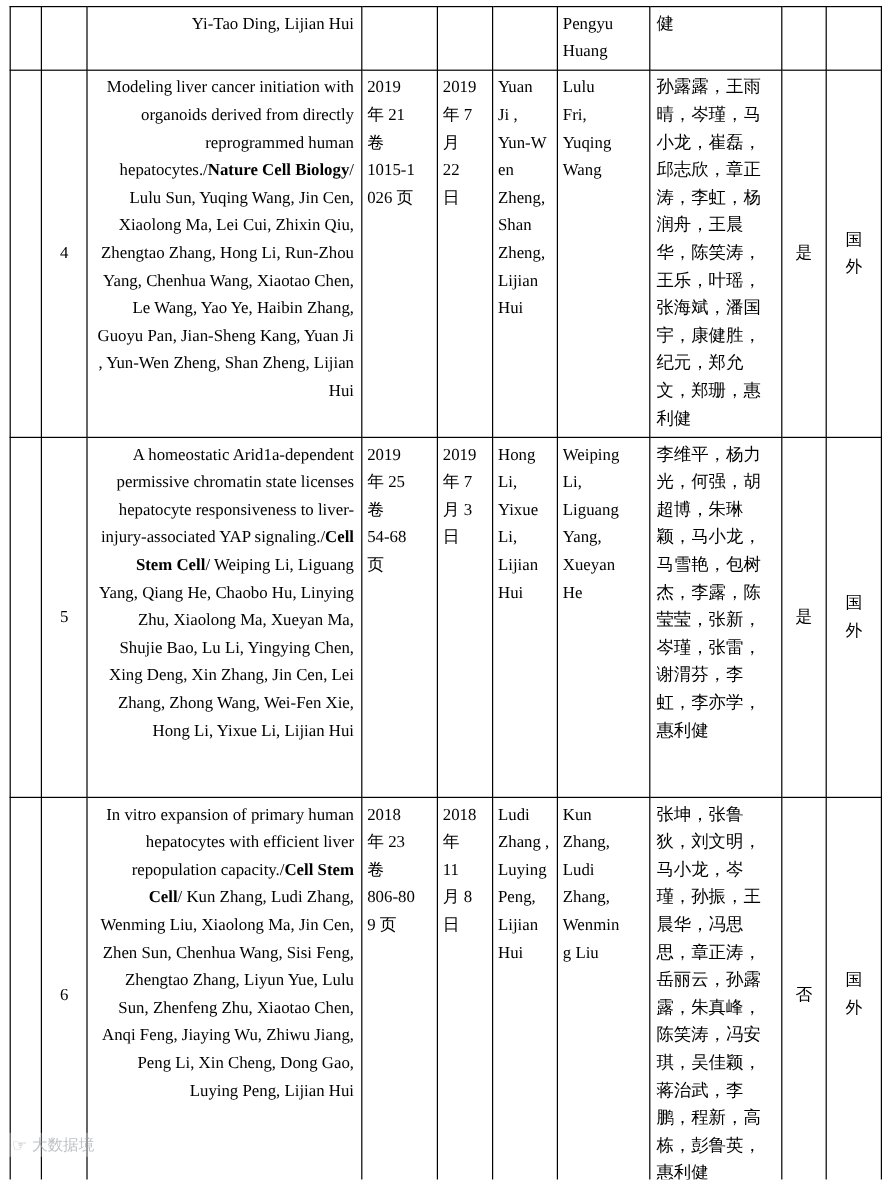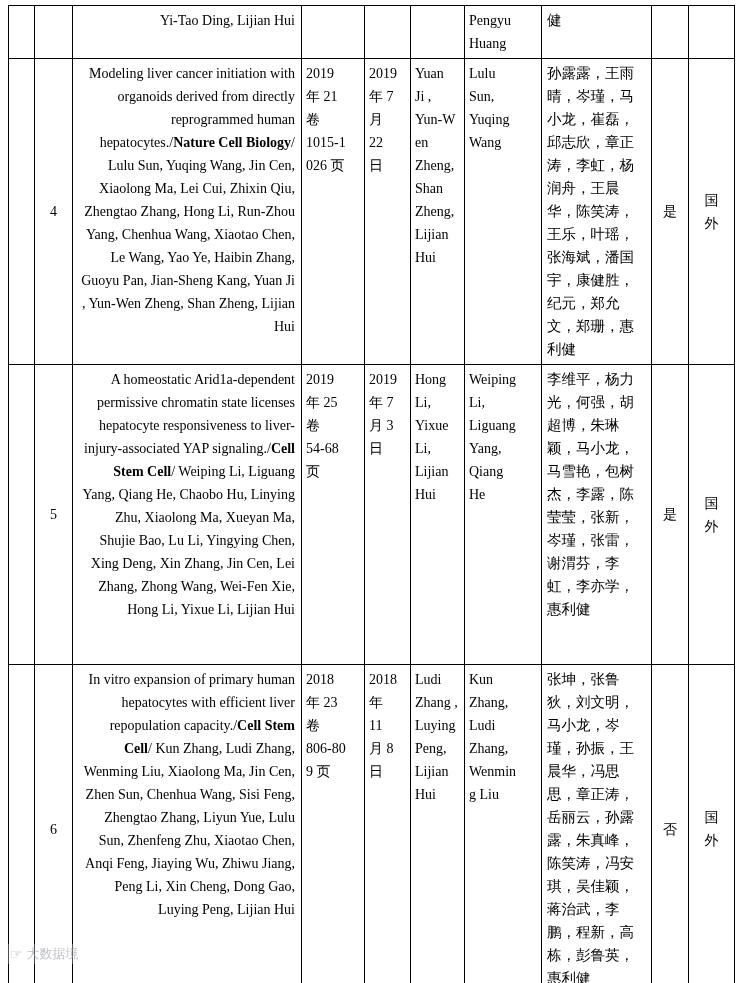--- a/index.html
+++ b/index.html
@@ -132,21 +132,21 @@
       <td class="cofirst-cell">Yuan
 Ji ,
 Yun-W
 en
 Zheng,
 Shan
 Zheng,
 Lijian
 Hui</td>
       <td class="corr-cell">Lulu
-Sun,
+Fri,
 Yuqing
 Wang</td>
       <td class="names-cell">孙露露，王雨晴，岑瑾，马小龙，崔磊，邱志欣，章正涛，李虹，杨润舟，王晨华，陈笑涛，王乐，叶瑶，张海斌，潘国宇，康健胜，纪元，郑允文，郑珊，惠利健</td>
       <td class="flag-cell">是</td>
       <td class="loc-cell">国外</td>
     </tr>
 
     <tr class="row-5">
       <td></td>
       <td class="num-cell">5</td>
@@ -163,21 +163,21 @@
       <td class="cofirst-cell">Hong
 Li,
 Yixue
 Li,
 Lijian
 Hui</td>
       <td class="corr-cell">Weiping
 Li,
 Liguang
 Yang,
-Qiang
+Xueyan
 He</td>
       <td class="names-cell">李维平，杨力光，何强，胡超博，朱琳颖，马小龙，马雪艳，包树杰，李露，陈莹莹，张新，岑瑾，张雷，谢渭芬，李虹，李亦学，惠利健</td>
       <td class="flag-cell">是</td>
       <td class="loc-cell">国外</td>
     </tr>
 
     <tr class="row-6">
       <td></td>
       <td class="num-cell">6</td>
       <td class="title-cell"><span>In vitro expansion of primary human hepatocytes with efficient liver repopulation capacity./</span><span class="journal">Cell Stem Cell</span><span>/ Kun Zhang, Ludi Zhang, Wenming Liu, Xiaolong Ma, Jin Cen, Zhen Sun, Chenhua Wang, Sisi Feng, Zhengtao Zhang, Liyun Yue, Lulu Sun, Zhenfeng Zhu, Xiaotao Chen, Anqi Feng, Jiaying Wu, Zhiwu Jiang, Peng Li, Xin Cheng, Dong Gao, Luying Peng, Lijian Hui</span></td>

